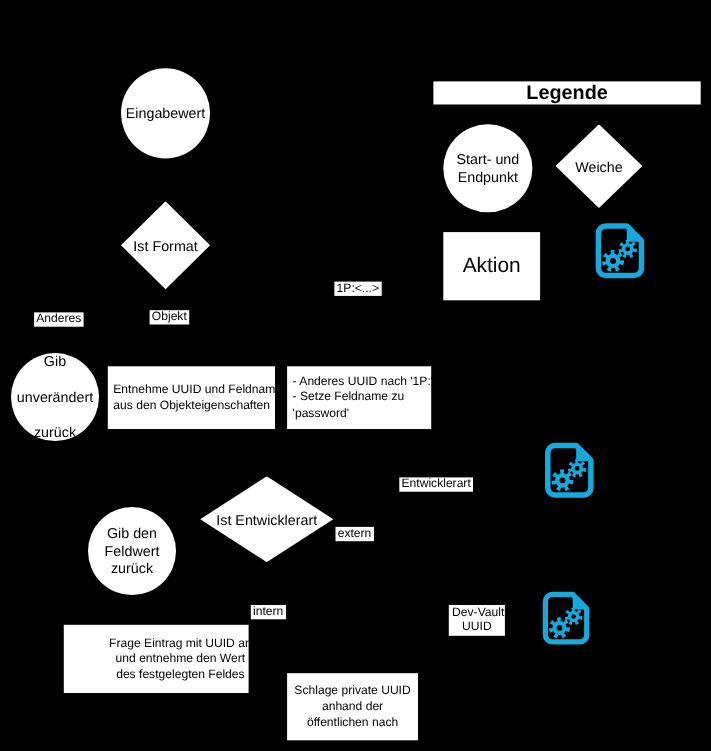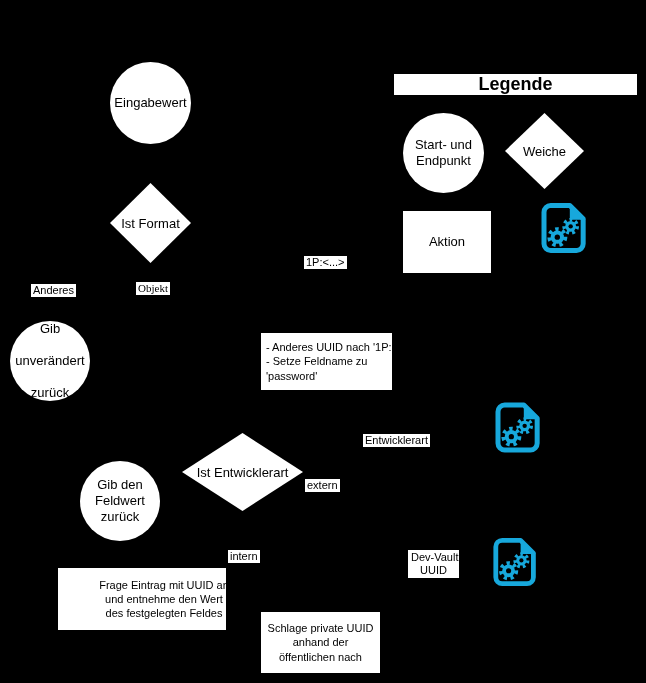--- a/index.html
+++ b/index.html
@@ -62,30 +62,34 @@
   <div class="node circle" style="left:110px; top:62px; width:81px; height:82px;">
     <div>Eingabewert</div>
   </div>
 
   <div class="node diamond" style="left:110px; top:183px; width:81px; height:80px;">
     <div>Ist Format</div>
   </div>
 
   <div class="chip" style="left:31px; top:284px;">Anderes</div>
 
-  <div class="chip" style="left:136px; top:282px;font-family:Liberation Serif, serif;">Objekt</div>
+  <div class="chip" style="left:136px; top:282px;">Objekt</div>
 
   <div class="chip" style="left:304px; top:256px;">1P:&lt;...&gt;</div>
 
   <div class="node circle" style="left:10px; top:321px; width:80px; height:80px;justify-content:space-between;">
     <div class="bline">Gib</div>
     <div class="bline">unverändert</div>
     <div class="bline">zurück</div>
   </div>
 
+  <div class="node box leftalign" style="left:98px; top:333px; width:142px; height:57px;">
+    <div class="bline">Entnehme UUID und Feldname</div>
+    <div class="bline">aus den Objekteigenschaften</div>
+  </div>
 
   <div class="node box leftalign" style="left:261px; top:333px; width:121px; height:57px;">
     <div class="bline">- Anderes UUID nach '1P:'</div>
     <div class="bline">- Setze Feldname zu</div>
     <div class="bline">'password'</div>
   </div>
 
   <div class="chip" style="left:363px; top:434px;">Entwicklerart</div>
 
   <div class="node diamond" style="left:182px; top:433px; width:121px; height:78px;">
@@ -152,21 +156,21 @@
 
   <div class="node circle" style="left:403px; top:113px; width:81px; height:80px;">
     <div class="bline">Start- und</div>
     <div class="bline">Endpunkt</div>
   </div>
 
   <div class="node diamond" style="left:505px; top:113px; width:79px; height:76px;">
     <div>Weiche</div>
   </div>
 
-  <div class="node box" style="left:403px; top:211px; width:88px; height:62px; font-size:13px;">
+  <div class="node box" style="left:403px; top:211px; width:88px; height:62px; font-size:19px;">
     <div>Aktion</div>
   </div>
 
   <div class="icon" style="left:539px; top:201px; width:50px; height:54px;">
     <svg viewBox="0 0 60 64" xmlns="http://www.w3.org/2000/svg">
       <path d="M 14 5 H 37 L 53 21 V 51 a 8 8 0 0 1 -8 8 H 14 a 8 8 0 0 1 -8 -8 V 13 a 8 8 0 0 1 8 -8 Z" fill="none" stroke="currentColor" stroke-width="6" stroke-linejoin="round"></path>
       <polygon points="37,3 56,22 37,22" fill="currentColor"></polygon>
       <circle cx="22" cy="43" r="8" fill="currentColor"></circle>
       <circle cx="22" cy="43" r="9.5" fill="none" stroke="currentColor" stroke-width="5" stroke-dasharray="4 4.4"></circle>
       <circle cx="22" cy="43" r="3.2" fill="#000"></circle>

